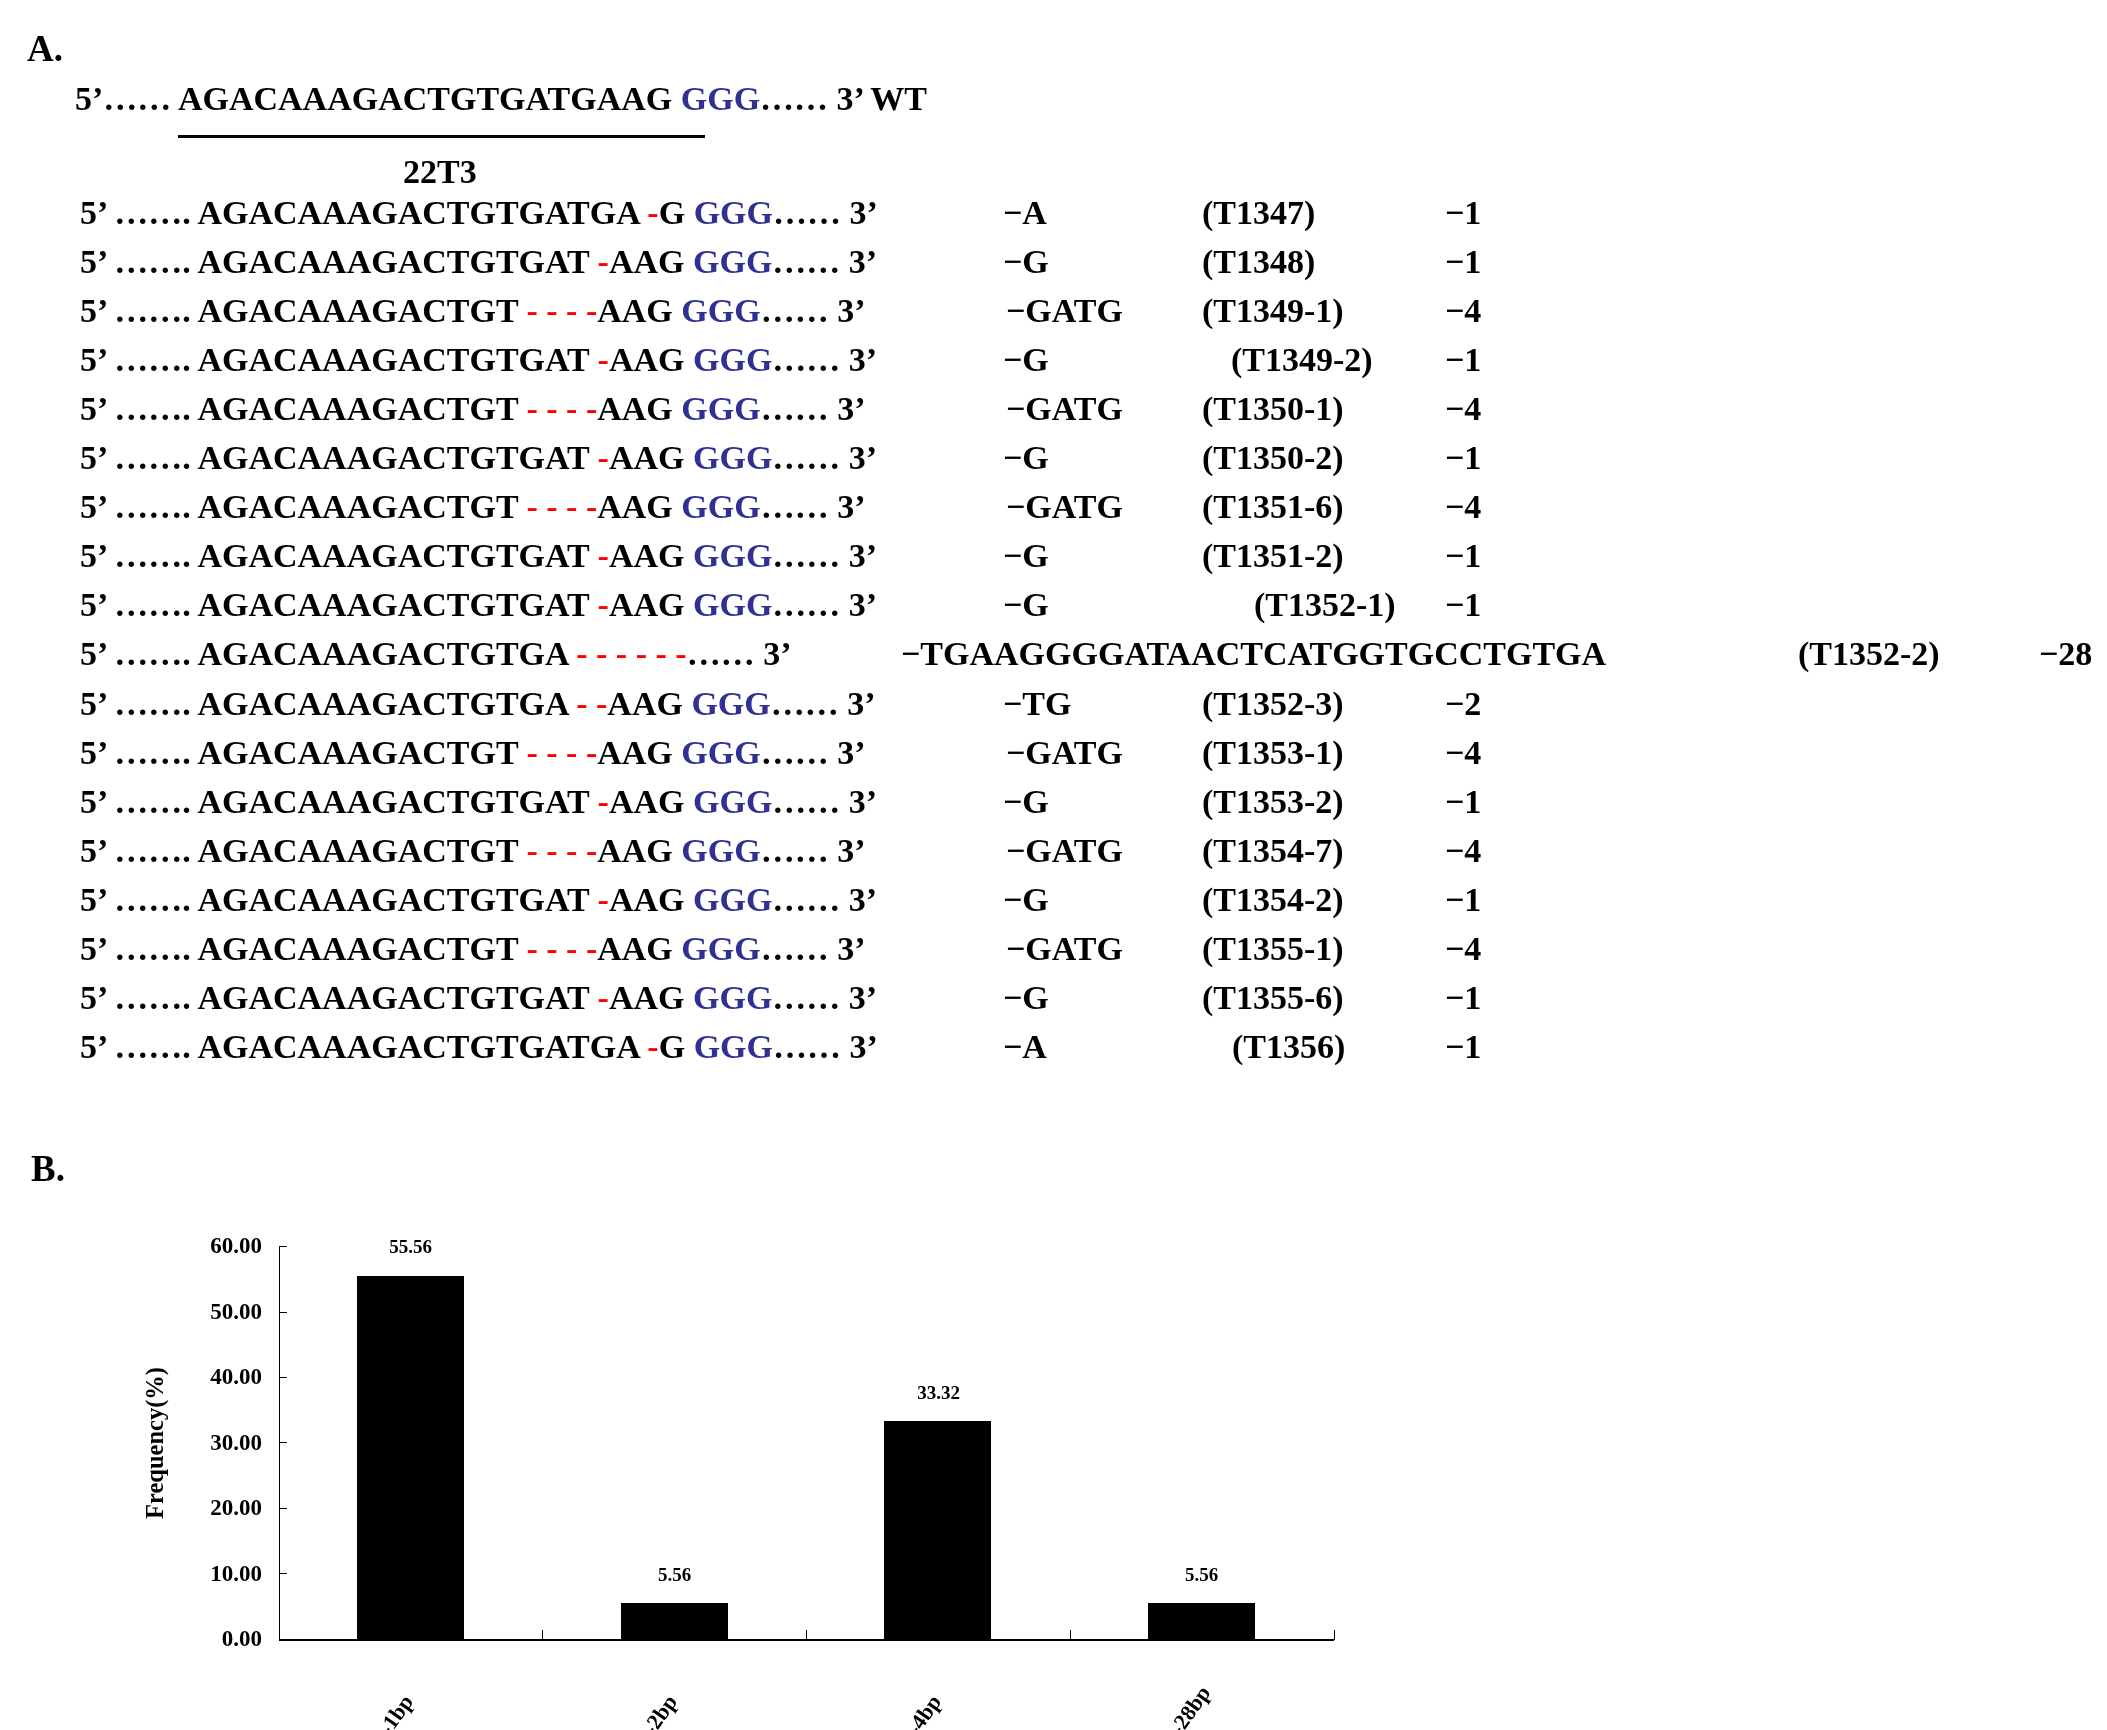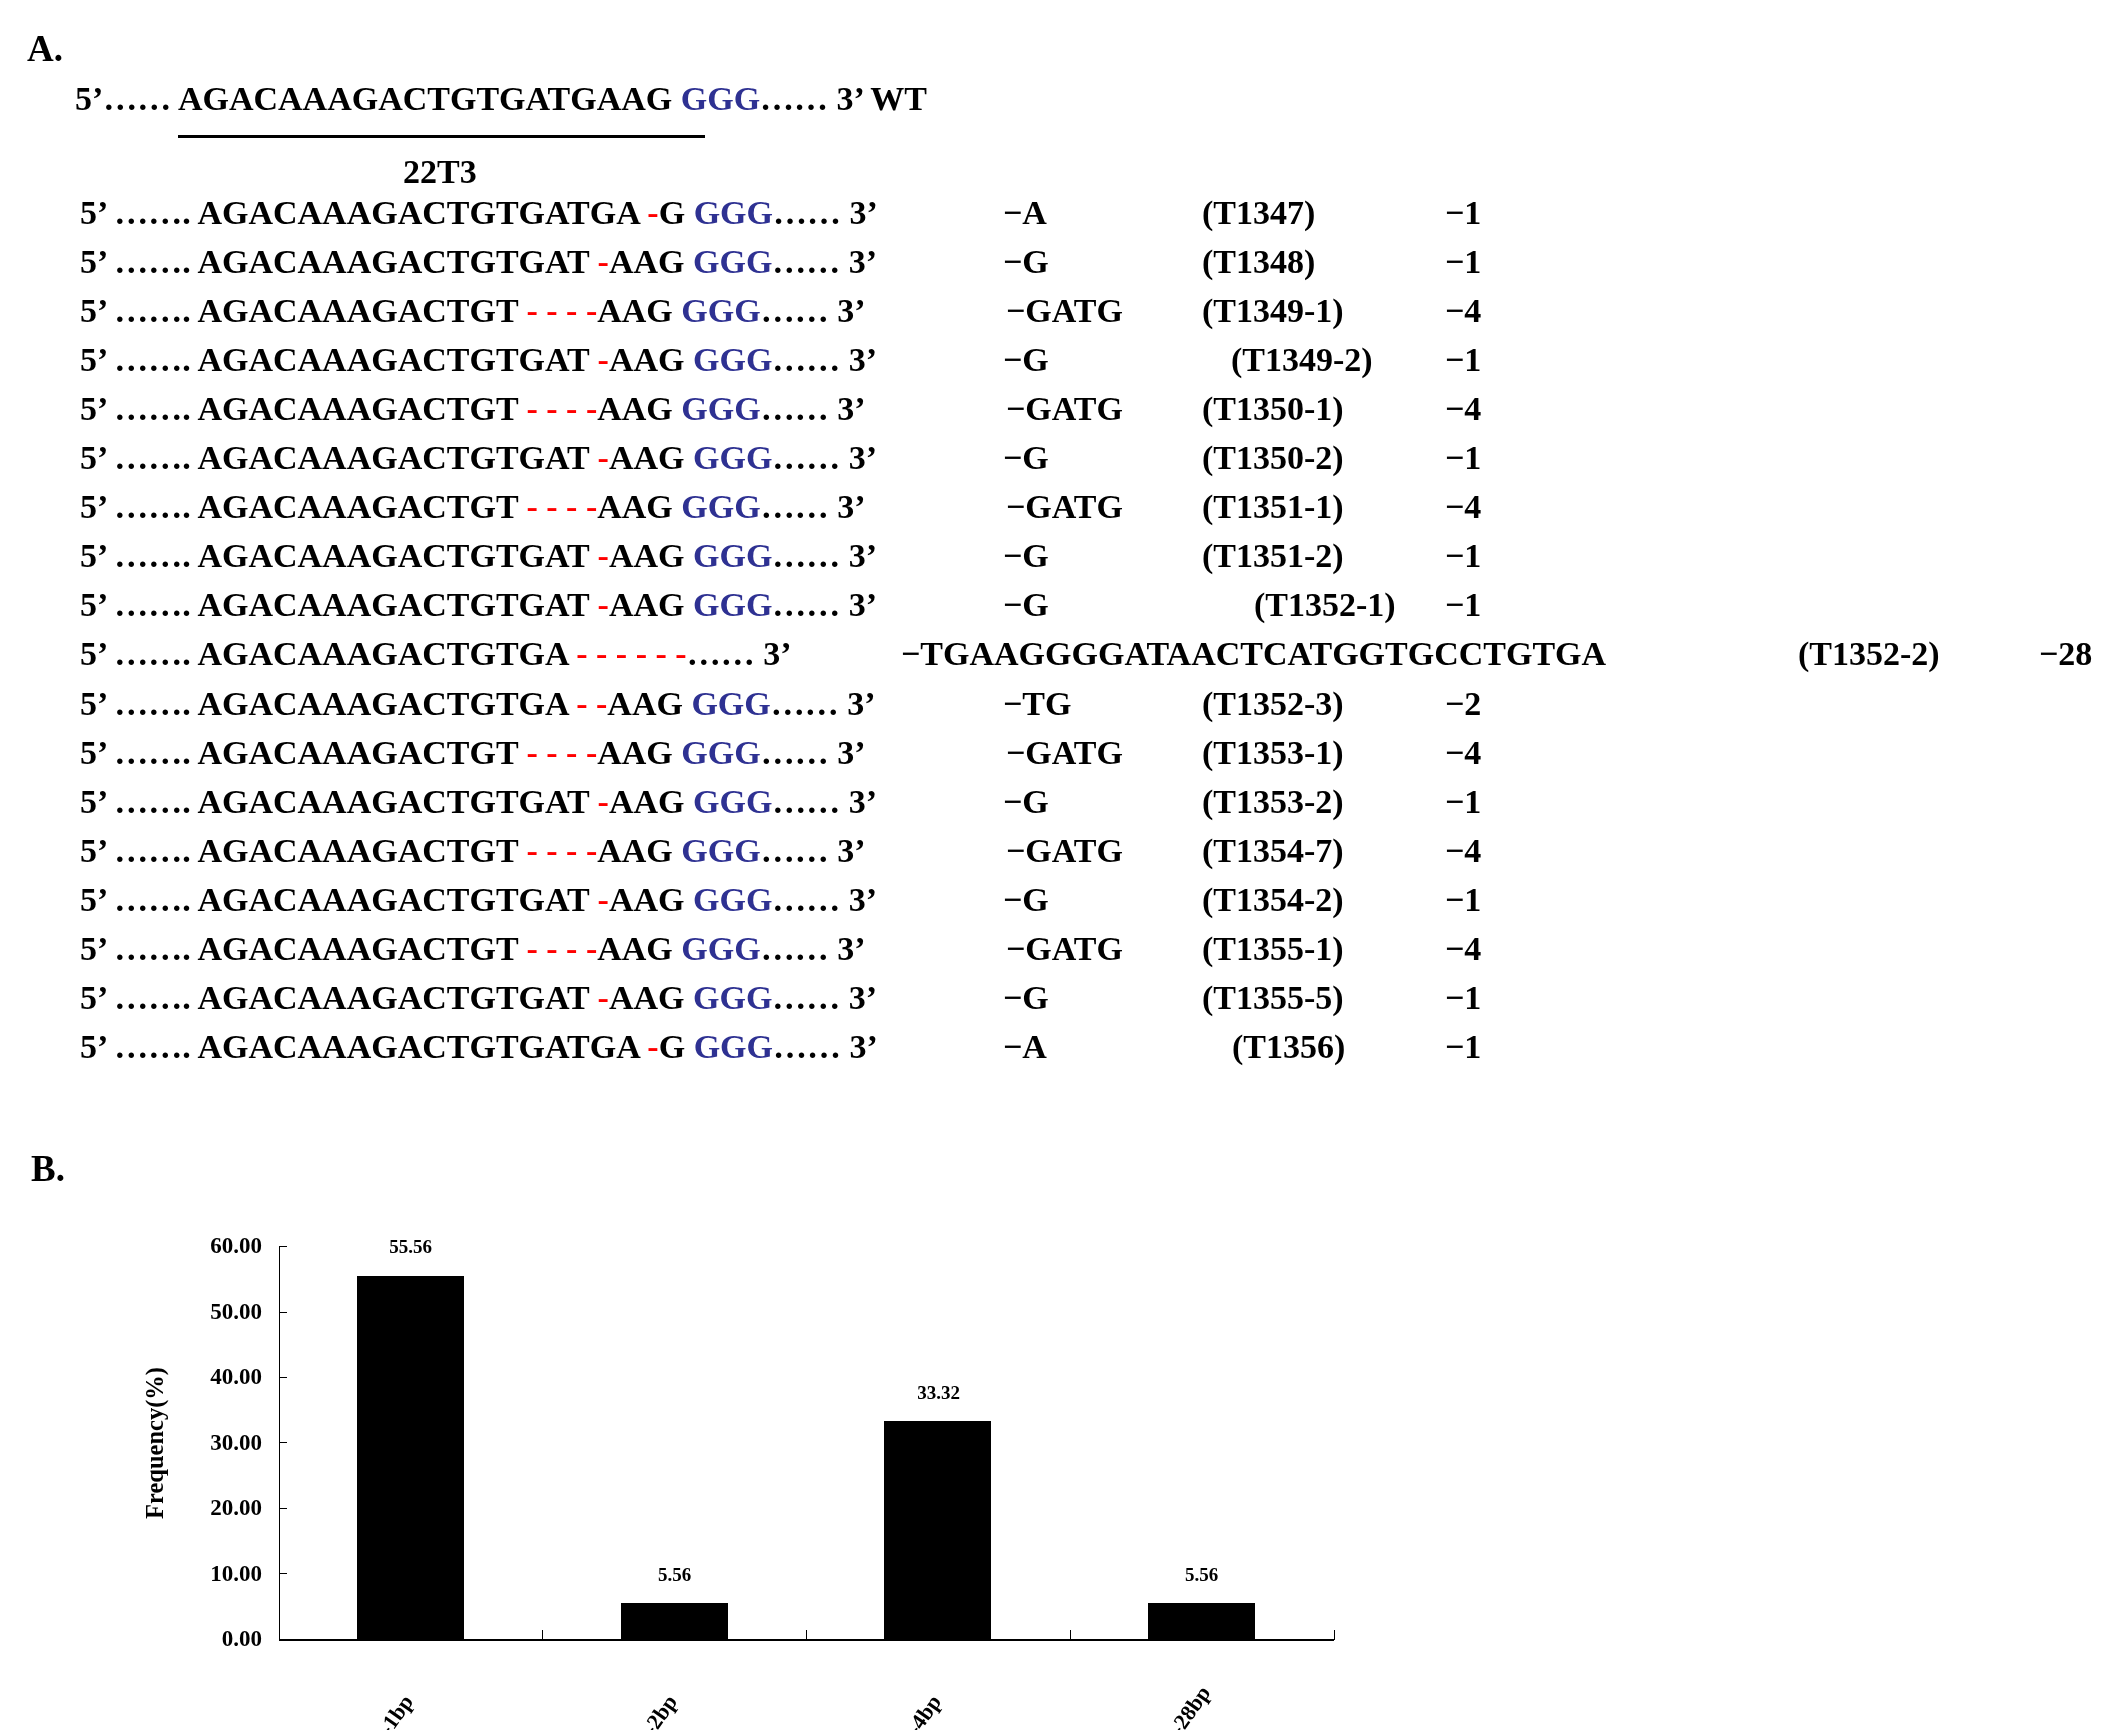--- a/index.html
+++ b/index.html
@@ -69,21 +69,21 @@
     </div>
     <div class="row" style="top: 439px;">
       <span style="left: 80px;"><span style="position: static;">5’ ……. </span><span style="position: static;">AGACAAAGACTGTGAT</span><span class="red" style="position: static;"> -</span><span style="position: static;">AAG</span><span class="blue" style="position: static;"> GGG</span><span style="position: static;">…… 3’</span></span>
       <span style="left: 1003px;">−G</span>
       <span style="left: 1202px;">(T1350-2)</span>
       <span style="left: 1445px;">−1</span>
     </div>
     <div class="row" style="top: 488px;">
       <span style="left: 80px;"><span style="position: static;">5’ ……. </span><span style="position: static;">AGACAAAGACTGT</span><span class="red" style="position: static;"> - - - -</span><span style="position: static;">AAG</span><span class="blue" style="position: static;"> GGG</span><span style="position: static;">…… 3’</span></span>
       <span style="left: 1006px;">−GATG</span>
-      <span style="left: 1202px;">(T1351-1)</span>
+      <span style="left: 1202px;">(T1351-6)</span>
       <span style="left: 1445px;">−4</span>
     </div>
     <div class="row" style="top: 537px;">
       <span style="left: 80px;"><span style="position: static;">5’ ……. </span><span style="position: static;">AGACAAAGACTGTGAT</span><span class="red" style="position: static;"> -</span><span style="position: static;">AAG</span><span class="blue" style="position: static;"> GGG</span><span style="position: static;">…… 3’</span></span>
       <span style="left: 1003px;">−G</span>
       <span style="left: 1202px;">(T1351-2)</span>
       <span style="left: 1445px;">−1</span>
     </div>
     <div class="row" style="top: 586px;">
       <span style="left: 80px;"><span style="position: static;">5’ ……. </span><span style="position: static;">AGACAAAGACTGTGAT</span><span class="red" style="position: static;"> -</span><span style="position: static;">AAG</span><span class="blue" style="position: static;"> GGG</span><span style="position: static;">…… 3’</span></span>
@@ -129,21 +129,21 @@
     </div>
     <div class="row" style="top: 930px;">
       <span style="left: 80px;"><span style="position: static;">5’ ……. </span><span style="position: static;">AGACAAAGACTGT</span><span class="red" style="position: static;"> - - - -</span><span style="position: static;">AAG</span><span class="blue" style="position: static;"> GGG</span><span style="position: static;">…… 3’</span></span>
       <span style="left: 1006px;">−GATG</span>
       <span style="left: 1202px;">(T1355-1)</span>
       <span style="left: 1445px;">−4</span>
     </div>
     <div class="row" style="top: 979px;">
       <span style="left: 80px;"><span style="position: static;">5’ ……. </span><span style="position: static;">AGACAAAGACTGTGAT</span><span class="red" style="position: static;"> -</span><span style="position: static;">AAG</span><span class="blue" style="position: static;"> GGG</span><span style="position: static;">…… 3’</span></span>
       <span style="left: 1003px;">−G</span>
-      <span style="left: 1202px;">(T1355-5)</span>
+      <span style="left: 1202px;">(T1355-6)</span>
       <span style="left: 1445px;">−1</span>
     </div>
     <div class="row" style="top: 1028px;">
       <span style="left: 80px;"><span style="position: static;">5’ ……. </span><span style="position: static;">AGACAAAGACTGTGATGA</span><span class="red" style="position: static;"> -</span><span style="position: static;">G</span><span class="blue" style="position: static;"> GGG</span><span style="position: static;">…… 3’</span></span>
       <span style="left: 1003px;">−A</span>
       <span style="left: 1232px;">(T1356)</span>
       <span style="left: 1445px;">−1</span>
     </div>
   </div>
 

